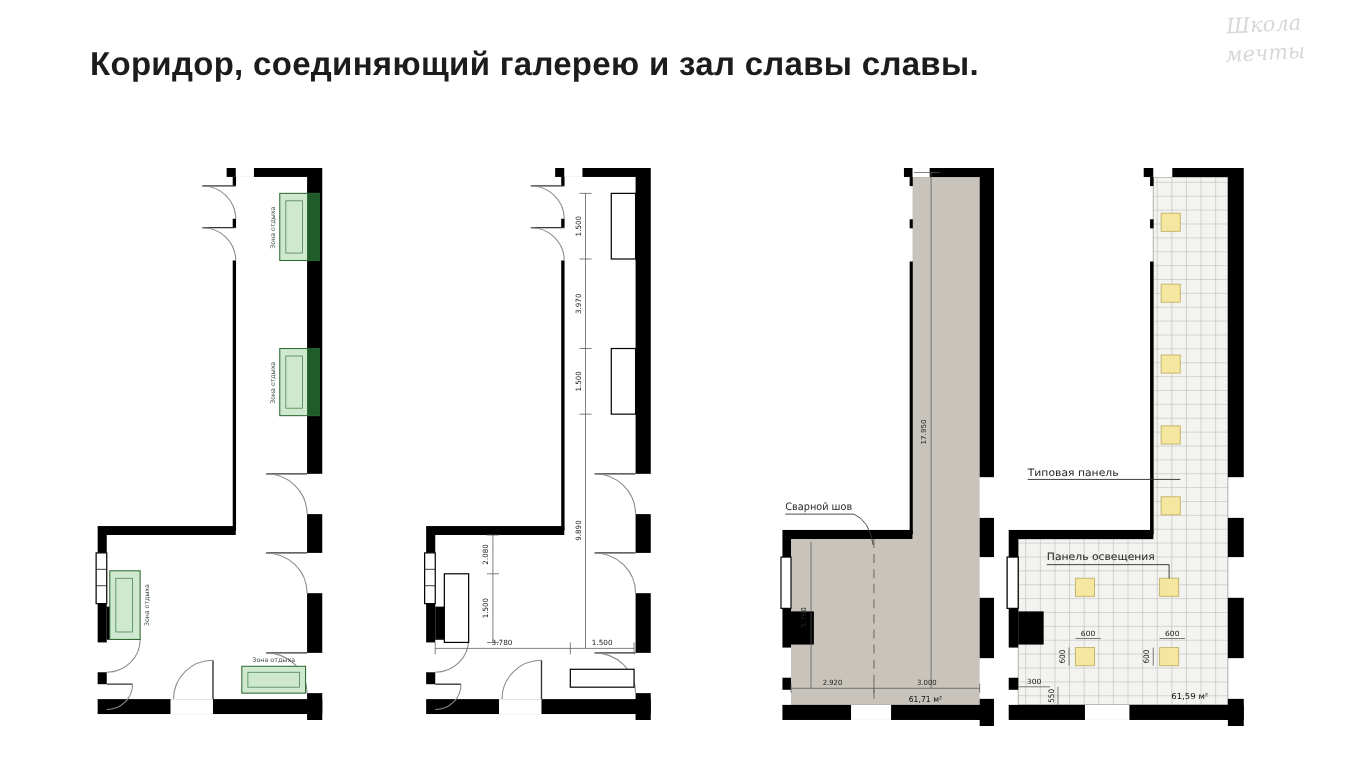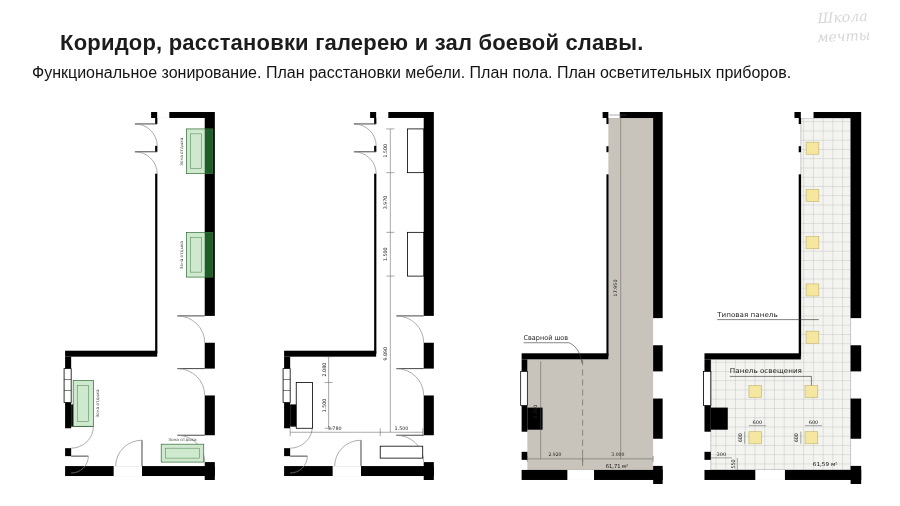--- a/index.html
+++ b/index.html
@@ -16,21 +16,21 @@
     font-size:16px;font-weight:400;color:#141414;
   }
   .logo{
     position:absolute;right:20px;top:8px;width:74px;
     font-family:"DejaVu Serif",serif;font-style:italic;
     font-size:14px;line-height:1.35;color:#d7d7d7;text-align:center;
     transform:rotate(-3deg);
   }
   .plan{position:absolute;top:112px;}
   .plan svg{display:block;}
-  .p1{left:57px;}  .p2{left:276px;}  .p3{left:514px;}  .p4{left:696px;}
+  .p1{left:57px;}  .p2{left:276px;}  .p3{left:514px;}  .p4{left:664px;}
 
   
   .wall{fill:var(--c-wall-black,#000);}
   .gap{fill:#fff;}
   .window{fill:#fff;stroke:#000;stroke-width:.8;}
   .winline{stroke:#000;stroke-width:.5;}
   .leaf{stroke:#333;stroke-width:.9;}
   .arc{stroke:#8a8a8a;stroke-width:.7;fill:none;}
   .bench{fill:var(--c-bench-green,#cfe9cf);stroke:var(--c-bench-border,#2f6b33);stroke-width:.7;}
   .bench-dark{fill:var(--c-bench-green-dark,#1f5c2a);}
@@ -44,22 +44,21 @@
   .seam{stroke:#8d887e;stroke-width:1.1;stroke-dasharray:6 4;fill:none;}
   .lbl{font:6.8px "DejaVu Sans",sans-serif;fill:#1e1e1e;}
   .leader{stroke:#333;stroke-width:.6;fill:none;}
   .panel{fill:var(--c-panel-yellow,#f6e7a0);stroke:var(--c-panel-border,#c2b26a);stroke-width:.6;}
 </style>
 </head>
 <body>
 
 <div class="canvas">
 
-  <h1 class="title">Коридор, расстановки галерею и зал боевой славы.</h1>
-  <p class="subtitle">Функциональное зонирование. План расстановки мебели. План пола. План осветительных приборов.</p>
+  <h1 class="title">Коридор, соединяющий галерею и зал славы славы.</h1>
   <div class="logo">Школа мечты</div>
 
   <div class="plan p1">
   <svg width="172" height="368" viewBox="0 0 170 370" preserveAspectRatio="none">
     <g>
       <rect class="wall" x="146" y="0" width="10" height="205"></rect>
       <rect class="wall" x="146" y="232" width="10" height="26"></rect>
       <rect class="wall" x="146" y="285" width="10" height="40"></rect>
       <rect class="wall" x="146" y="352" width="10" height="18"></rect>
       <rect class="wall" x="93" y="0" width="56" height="6"></rect>

